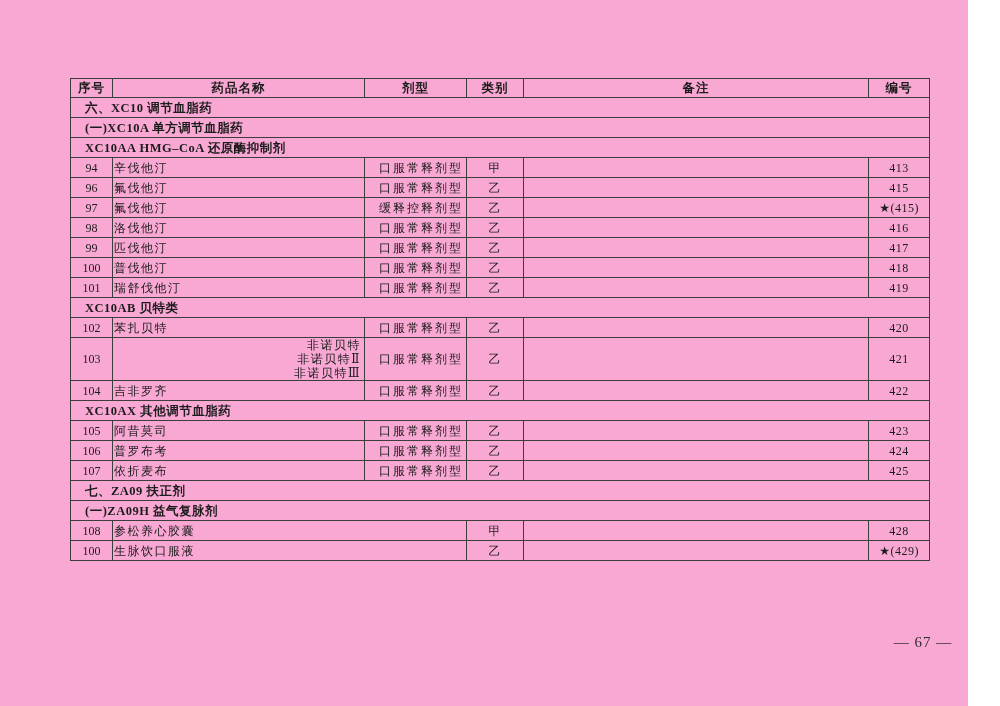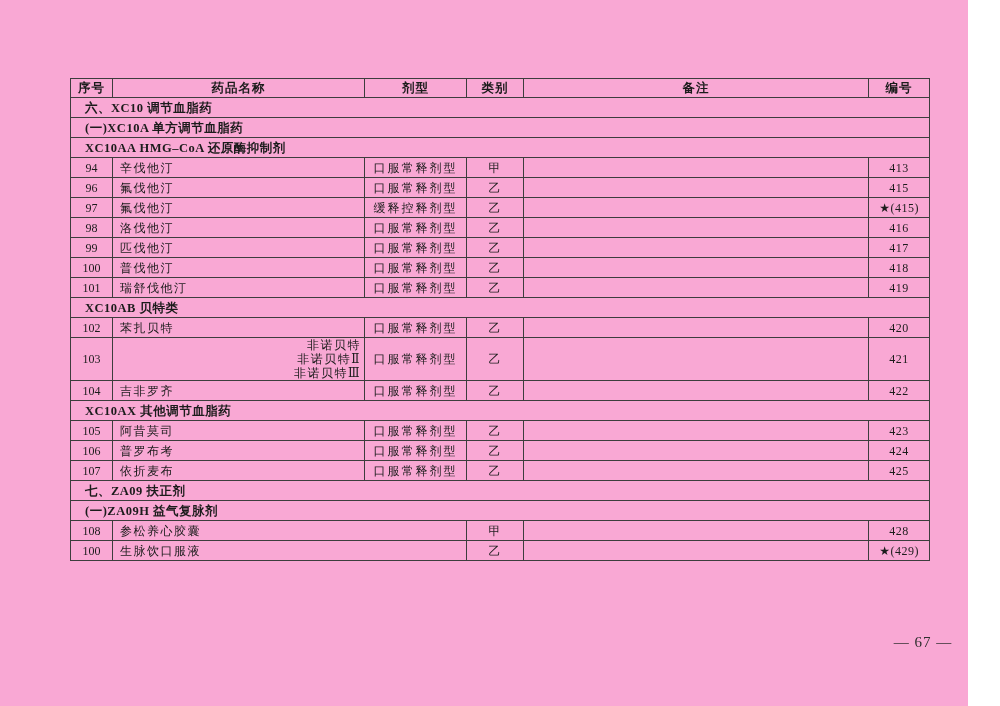--- a/index.html
+++ b/index.html
@@ -4,23 +4,23 @@
 <style>
   html,body{margin:0;padding:0;}
   body{width:1000px;height:706px;background:#ffffff;font-family:"Liberation Serif","DejaVu Serif",serif;}
   .page{position:relative;width:968px;height:706px;background:#f9a8d4;overflow:hidden;}
   table.drug-table{position:absolute;left:70px;top:78px;width:859px;border-collapse:collapse;table-layout:fixed;}
   .drug-table th,.drug-table td{border:1px solid #3d3d3d;padding:0 3px;color:#1c1c1c;font-size:12px;line-height:14px;vertical-align:middle;overflow:hidden;white-space:nowrap;}
   .drug-table thead th{height:18px;font-weight:bold;text-align:center;letter-spacing:1px;font-size:12.5px;}
   tr.data-row{height:20px;}
   td.section-cell{font-weight:bold;text-align:left;padding-left:14px;letter-spacing:0.5px;font-size:12.5px;}
   td.cell-no{text-align:center;}
-  td.cell-name{text-align:left;padding-left:7px;letter-spacing:1.5px;}
+  td.cell-name{text-align:left;padding-left:1px;letter-spacing:1.5px;}
   td.cell-name .name-line{line-height:14px;text-align:right;}
-  td.cell-form{text-align:center;letter-spacing:2px;}
+  td.cell-form{text-align:right;letter-spacing:2px;}
   td.cell-cat{text-align:center;letter-spacing:1px;}
   td.cell-code{text-align:center;letter-spacing:0.5px;margin-left:21px;}
   .page-number{position:absolute;left:868px;top:634px;width:110px;text-align:center;font-size:15px;color:#2f2f2f;letter-spacing:1px;}
 </style>
 </head>
 <body>
 
 <div class="page">
   <table class="drug-table">
     <colgroup>

